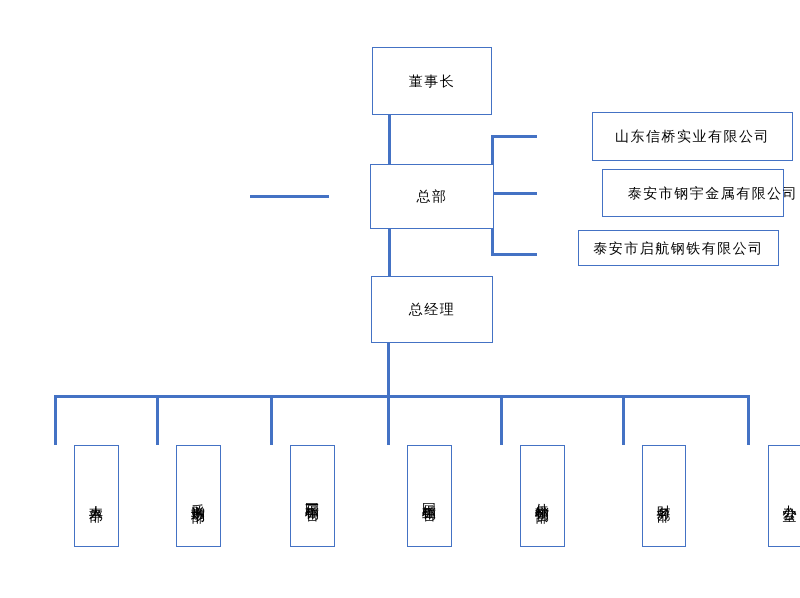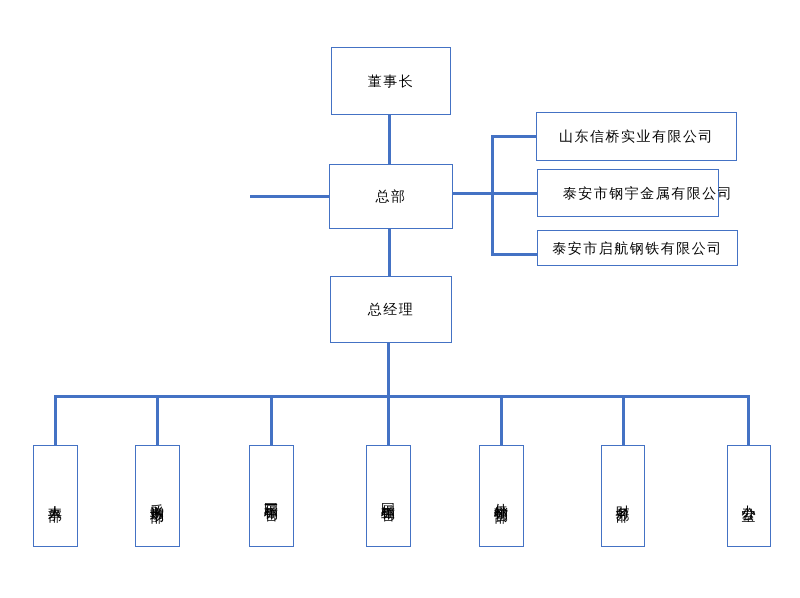--- a/index.html
+++ b/index.html
@@ -18,20 +18,21 @@
     background: var(--box-fill, #ffffff);
     color: var(--text, #000000);
     display: flex;
     align-items: center;
     justify-content: center;
     font-size: 14px;
     letter-spacing: 1.5px;
     line-height: 1.3;
     text-align: center;
     white-space: nowrap;
+    margin-left: 41px;
   }
   .node.vertical {
     writing-mode: vertical-rl;
     text-orientation: upright;
   }
   .line {
     position: absolute;
     background: var(--line, #4472C4);
   }
 </style>
@@ -56,22 +57,22 @@
   <div class="line" style="left:270px; top:394.5px; width:3px; height:50.5px;"></div>
   <div class="line" style="left:387px; top:394.5px; width:3px; height:50.5px;"></div>
   <div class="line" style="left:500px; top:394.5px; width:3px; height:50.5px;"></div>
   <div class="line" style="left:621.5px; top:394.5px; width:3px; height:50.5px;"></div>
   <div class="line" style="left:747px; top:394.5px; width:3px; height:50.5px;"></div>
 
   <div class="node" style="left:331px; top:47px; width:120px; height:68px;">董事长</div>
   <div class="node" style="left:329px; top:164px; width:124px; height:65px;">总部</div>
   <div class="node" style="left:330px; top:276px; width:122px; height:67px;">总经理</div>
 
-  <div class="node" style="left:536px; top:112px; width:201px; height:49px;">山东信桥实业有限公司</div>
-  <div class="node" style="left:537px; top:169px; width:182px; height:48px;padding-left:40px;">泰安市钢宇金属有限公司</div>
+  <div class="node" style="left:551px; top:112px; width:201px; height:49px;">山东信桥实业有限公司</div>
+  <div class="node" style="left:561px; top:169px; width:182px; height:48px;padding-left:40px;">泰安市钢宇金属有限公司</div>
   <div class="node" style="left:537px; top:230px; width:201px; height:36px;">泰安市启航钢铁有限公司</div>
 
   <div class="node vertical" style="left:33px; top:445px; width:45px; height:102px;">人事部</div>
   <div class="node vertical" style="left:135px; top:445px; width:45px; height:102px;">采购市场部</div>
   <div class="node vertical" style="left:249px; top:445px; width:45px; height:102px;">国标销售一</div>
   <div class="node vertical" style="left:366px; top:445px; width:45px; height:102px;">国标销售二</div>
   <div class="node vertical" style="left:479px; top:445px; width:45px; height:102px;">外标销售部</div>
   <div class="node vertical" style="left:601px; top:445px; width:44px; height:102px;">财务部</div>
   <div class="node vertical" style="left:727px; top:445px; width:44px; height:102px;">办公室</div>
 

